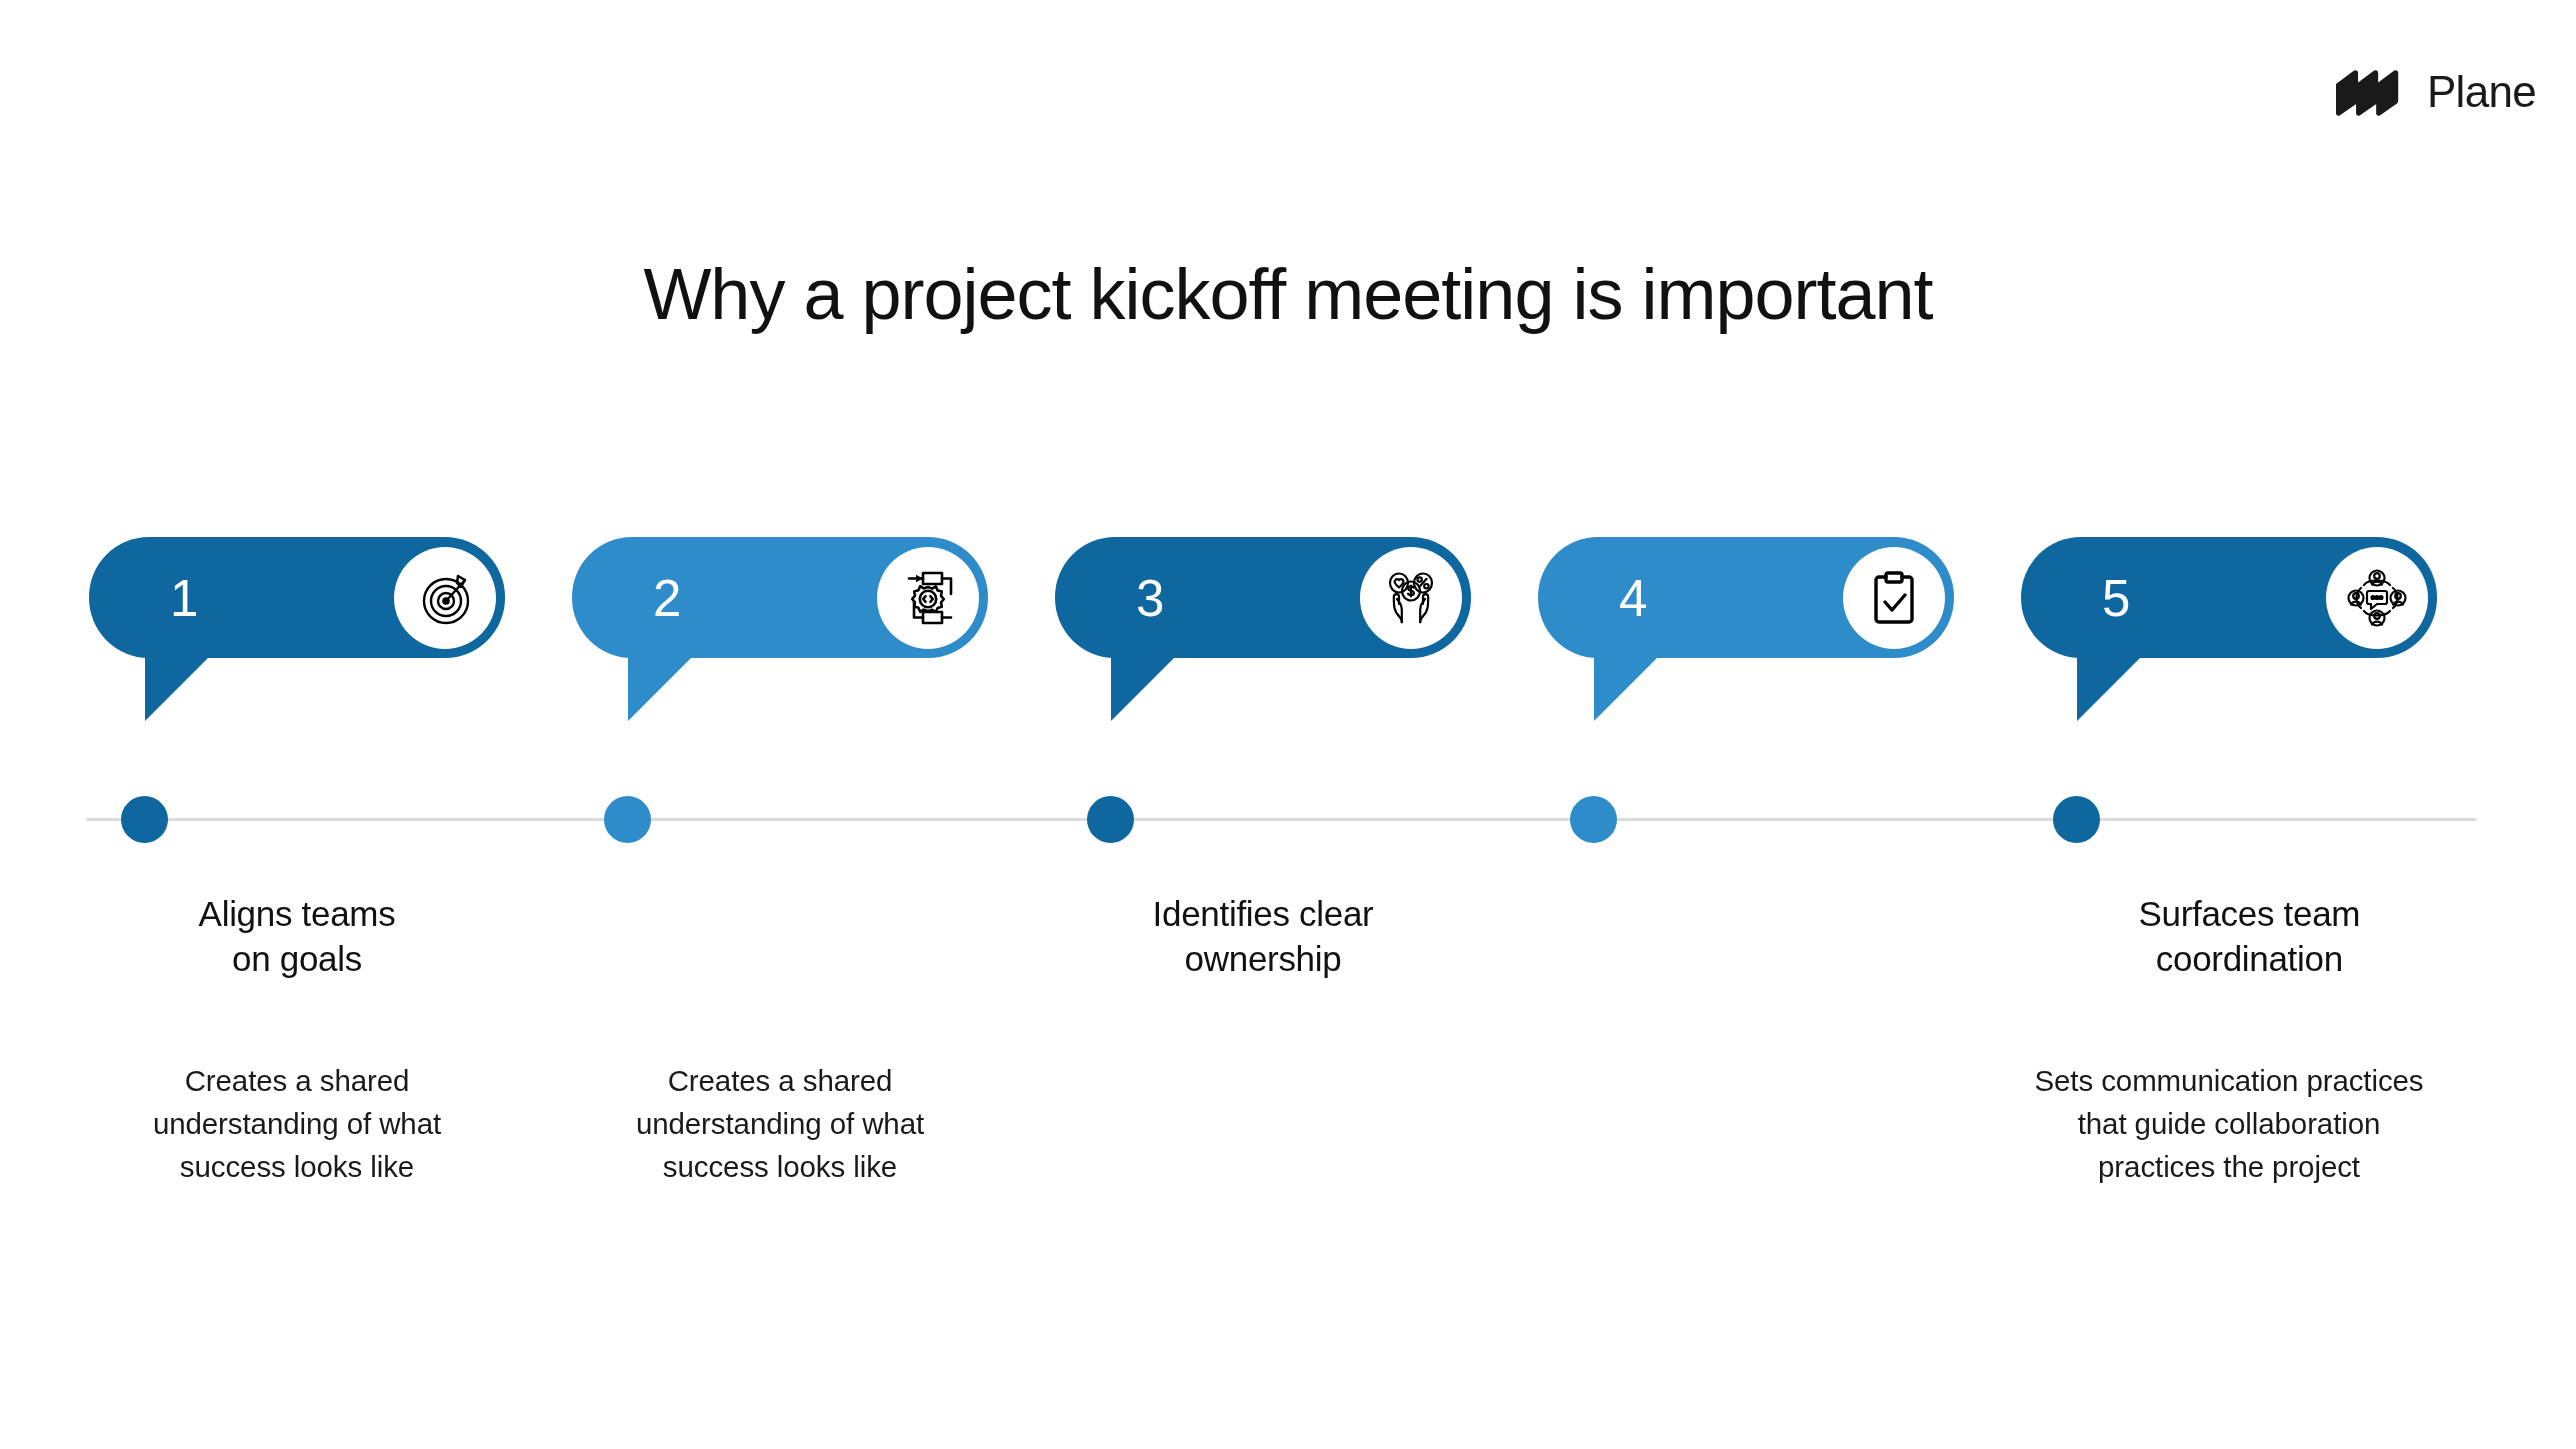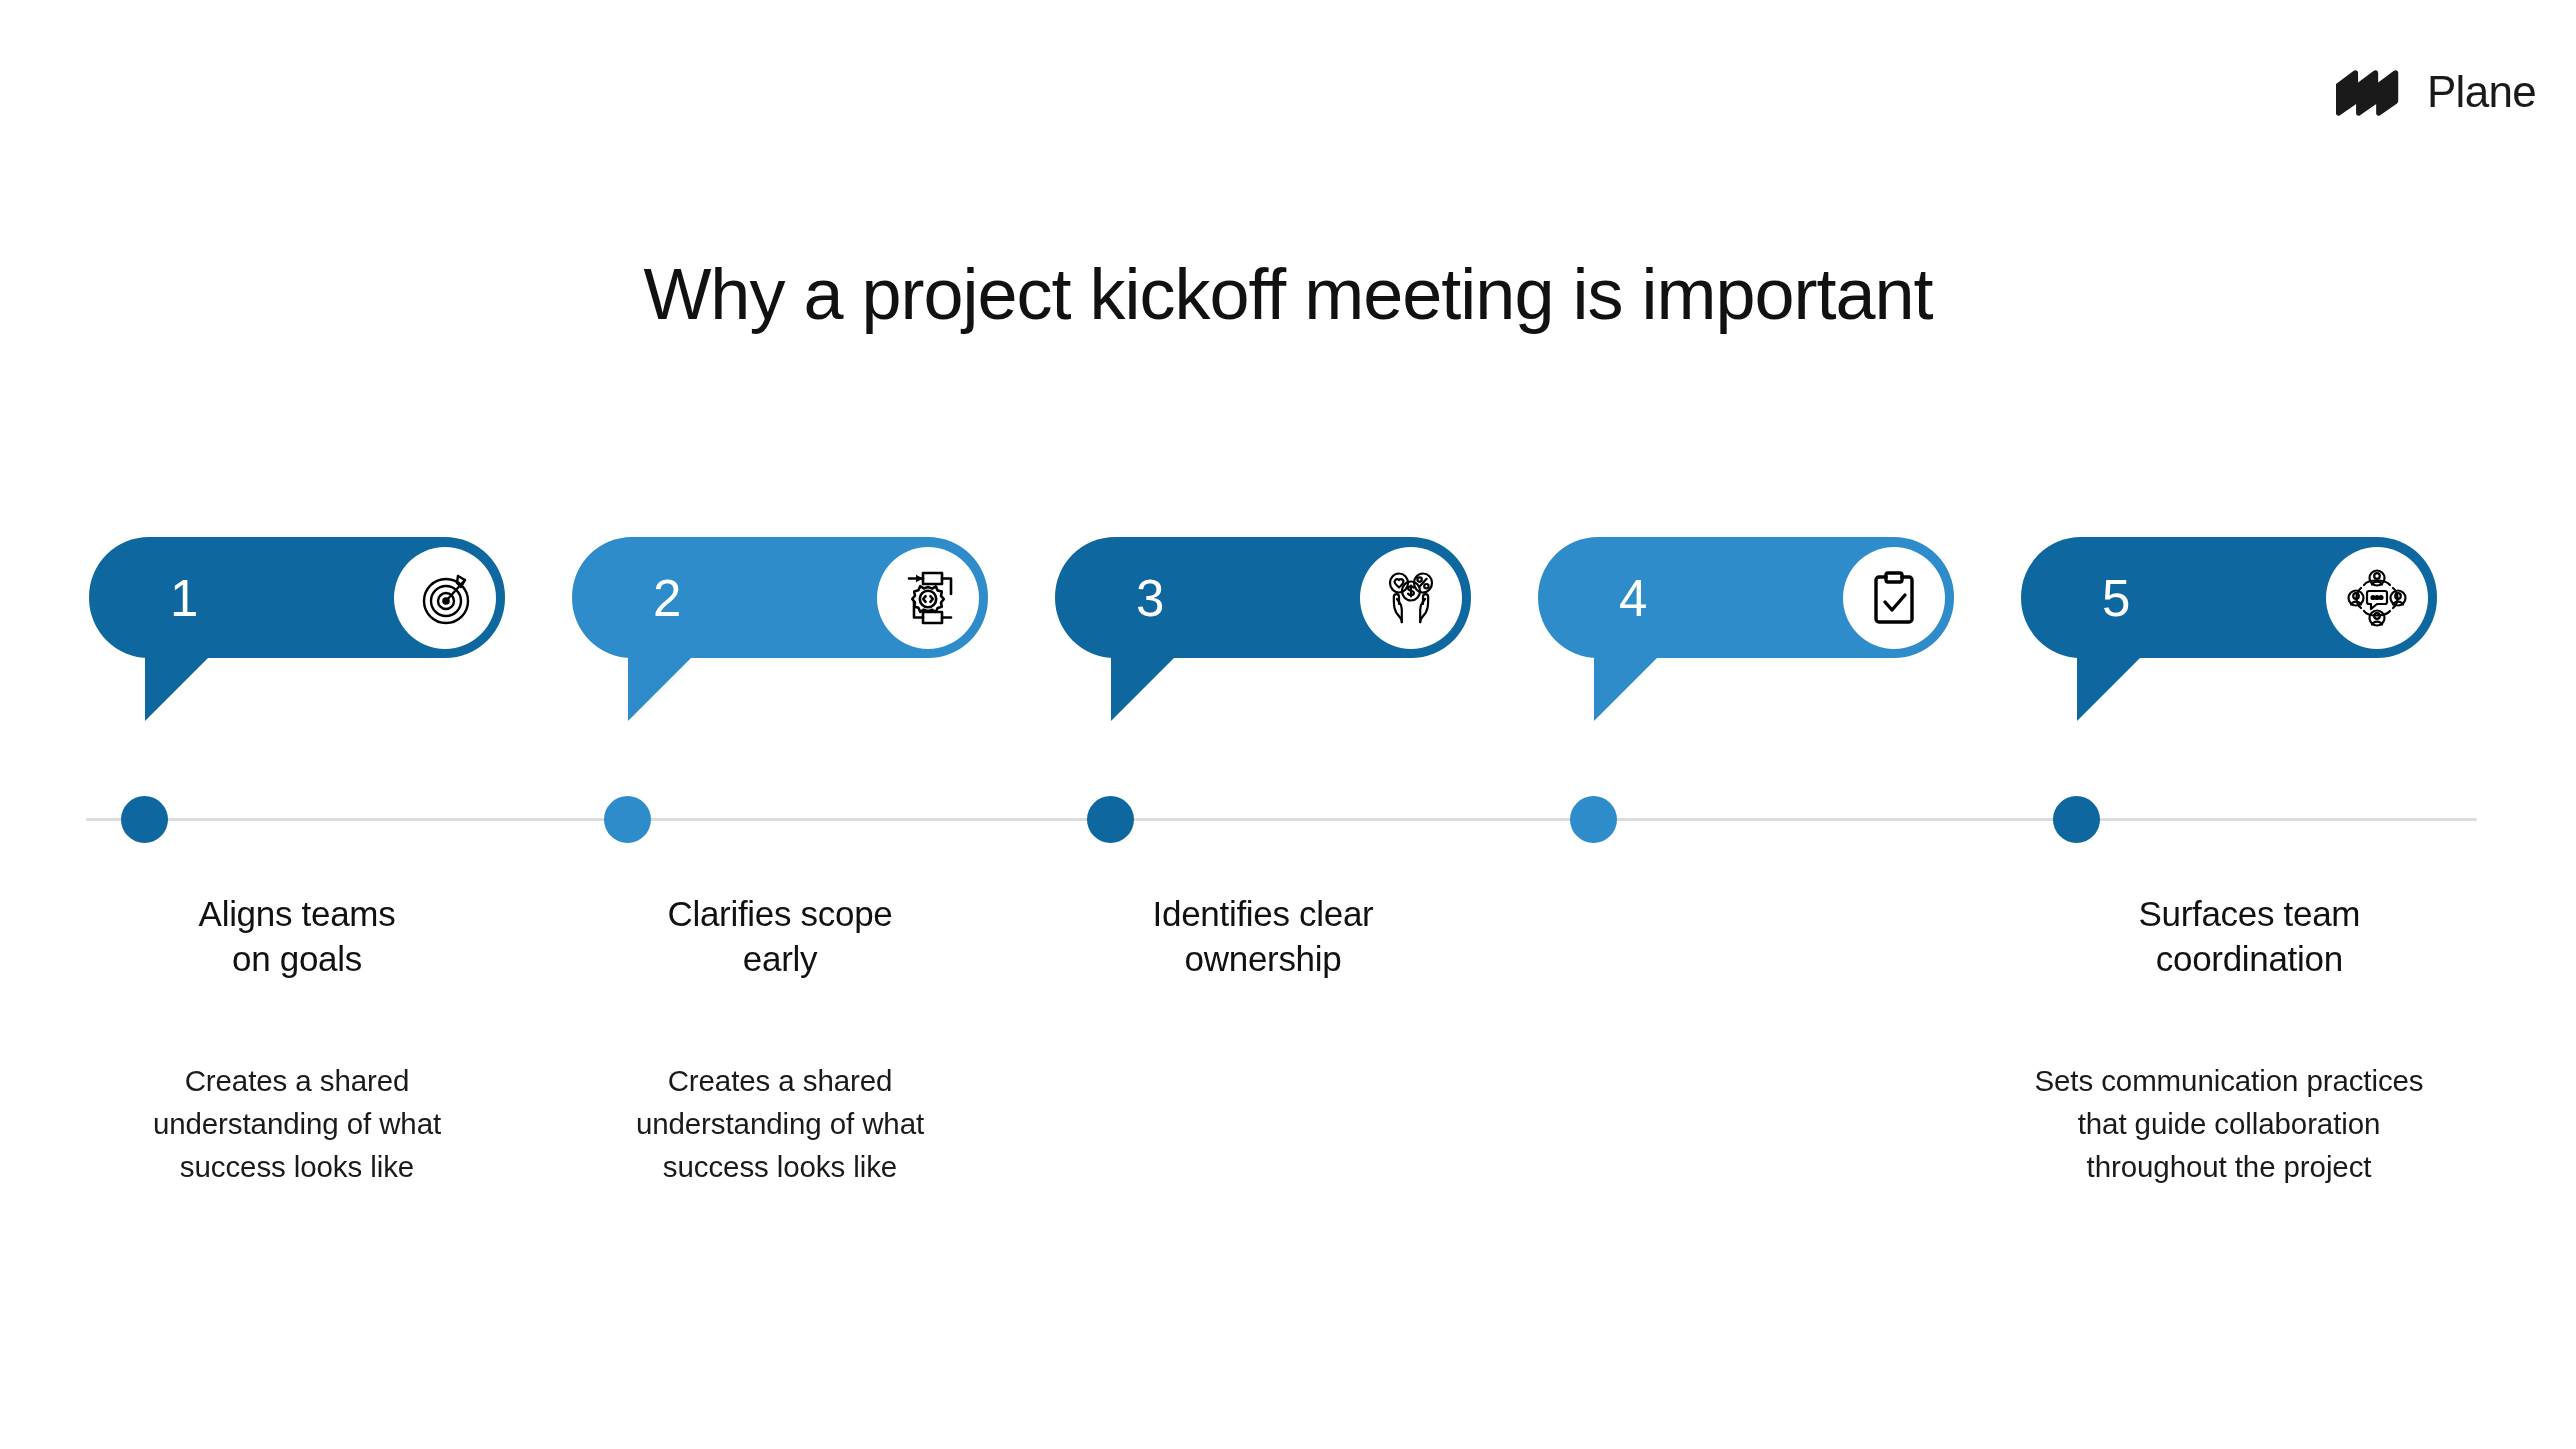--- a/index.html
+++ b/index.html
@@ -246,24 +246,20 @@
             <path d="M34.4 30.2 L36.8 33 L34.4 35.8"></path>
           </svg>
         </span>
       </div>
       <span class="tail">
         <svg viewBox="0 0 100 100" xmlns="http://www.w3.org/2000/svg" aria-hidden="true">
           <polygon points="0,0 100,0 0,100" fill="#2E8CCB"></polygon>
         </svg>
       </span>
       <div class="dot" style="background:#2E8CCB"></div>
-      <div class="step-heading">
-        <span>Clarifies scope</span><br>
-        <span>early</span>
-      </div>
       <div class="step-body">
         <span>Creates a shared</span><br>
         <span>understanding of what</span><br>
         <span>success looks like</span>
       </div>
     </div>
 
     <div class="step s2">
       <div class="bubble" style="background:#0E679E">
         <span class="num">3</span>
@@ -350,19 +346,19 @@
         </svg>
       </span>
       <div class="dot" style="background:#0E679E"></div>
       <div class="step-heading">
         <span>Surfaces team</span><br>
         <span>coordination</span>
       </div>
       <div class="step-body">
         <span>Sets communication practices</span><br>
         <span>that guide collaboration</span><br>
-        <span>throughout the project</span>
+        <span>practices the project</span>
       </div>
     </div>
 
   </div>
 </div>
 
 
 </body></html>

